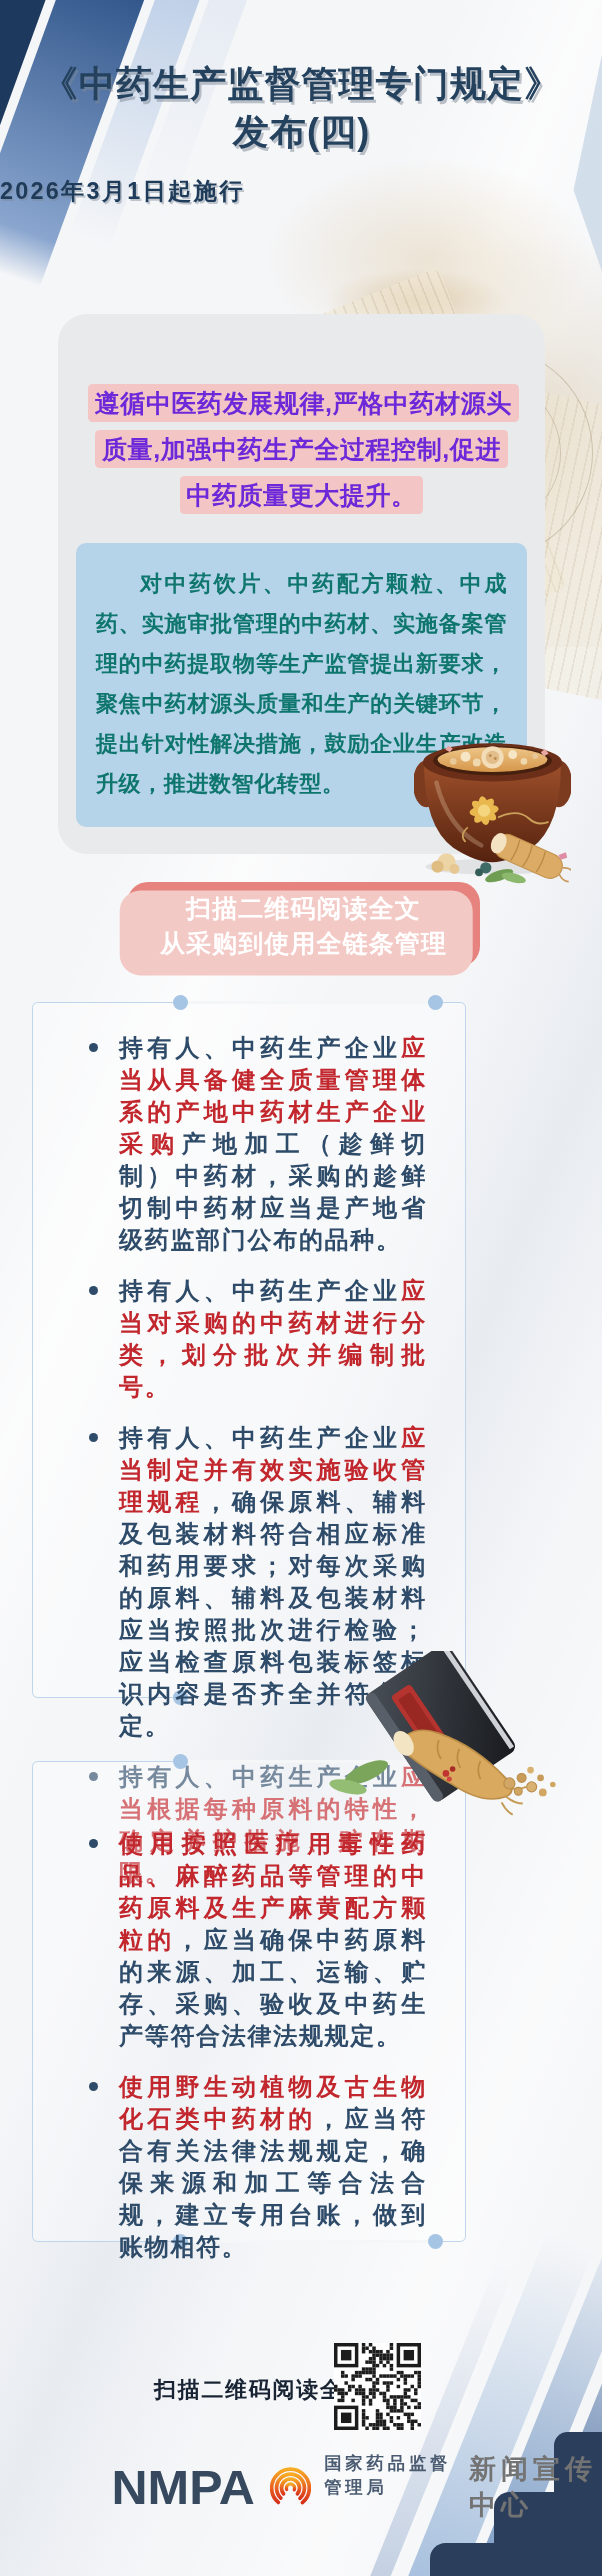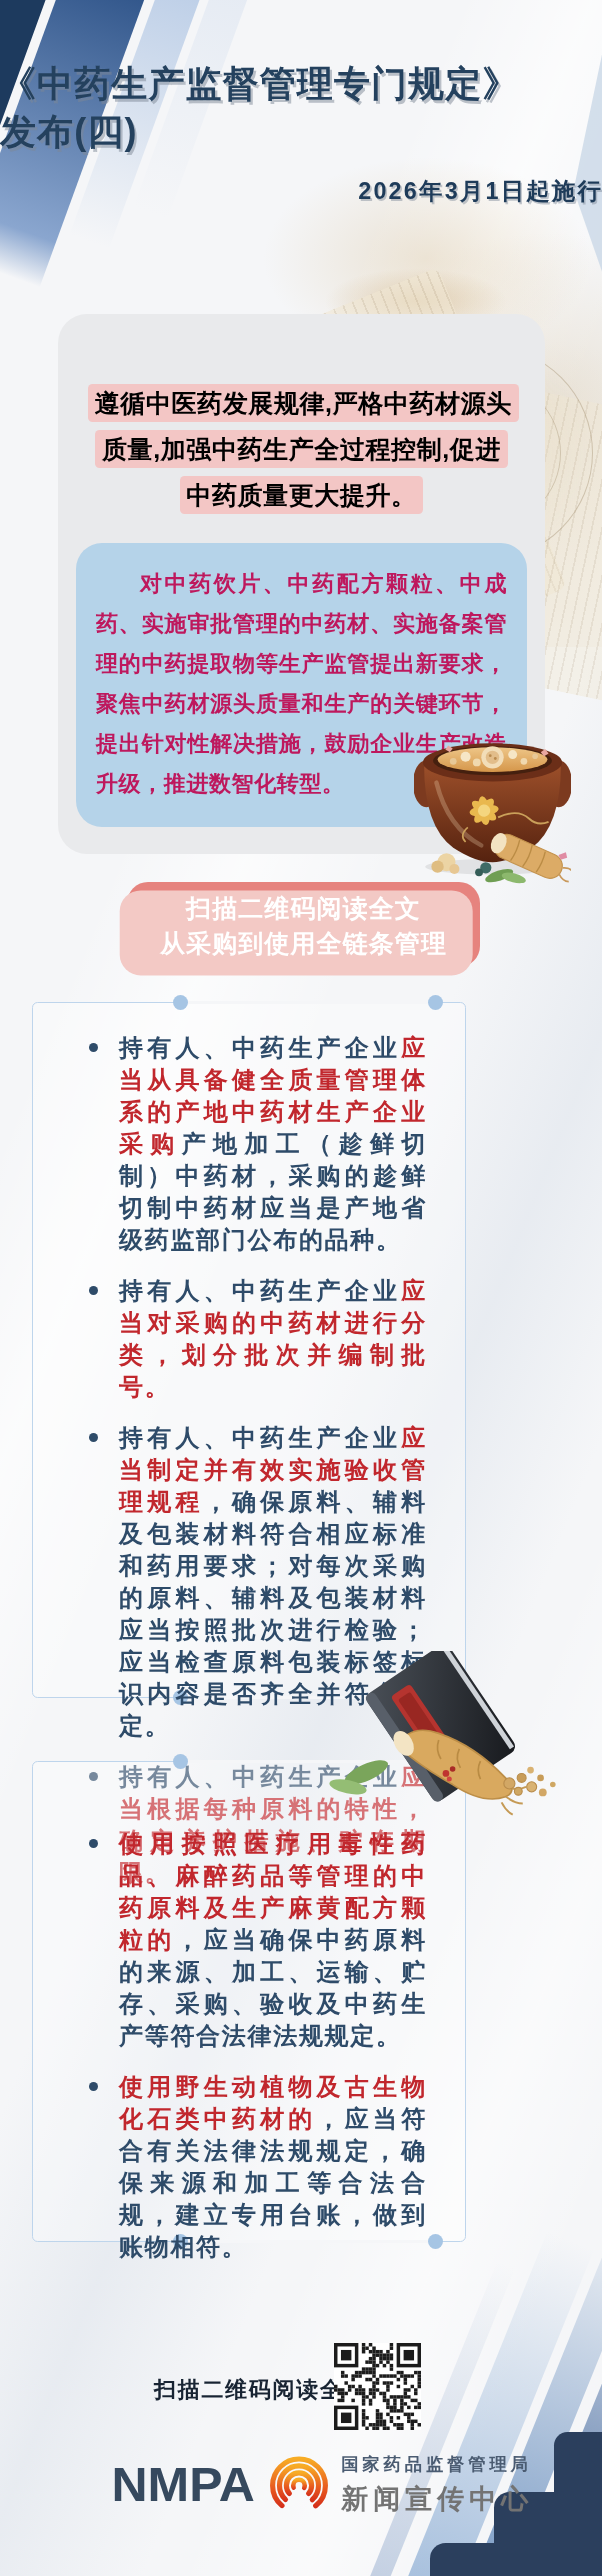--- a/index.html
+++ b/index.html
@@ -44,35 +44,35 @@
   .photo .compass::after{content:"";position:absolute;inset:31px;border-radius:50%;border:0.6px solid rgba(158,138,104,.35);}
   .photo .seeds{position:absolute;left:67px;top:357px;width:5.6px;height:5.6px;border-radius:50%;background:rgba(158,112,58,.55);
     box-shadow:33px 16.7px 0 1.1px rgba(165,118,60,.5), 78px -5.6px 0 0.6px rgba(150,100,48,.45),
       117px 31px 0 1.7px rgba(172,124,64,.5), 50px 67px 0 0.6px rgba(150,104,52,.5),
       151px 78px 0 1.1px rgba(160,112,55,.45), 11px 112px 0 1.1px rgba(160,112,55,.4),
       190px 22px 0 0.6px rgba(150,100,48,.4), 218px 67px 0 1.1px rgba(165,118,60,.35),
       100px 100px 0 0.6px rgba(150,100,48,.4), 179px 117px 0 1.1px rgba(160,110,52,.35);}
   .photo .pile{position:absolute;left:184px;top:268px;width:184px;height:67px;border-radius:50%;
     background:radial-gradient(ellipse at 50% 50%, rgba(210,182,138,.55), rgba(210,182,138,0) 70%);}
   
-  .title{position:absolute;left:0;top:60px;width:603px;z-index:3;
+  .title{position:absolute;left:0;top:60px;width:603px;text-align:center;z-index:3;
     color:#24415e;font-weight:900;font-size:36px;line-height:48px;letter-spacing:1.1px;
     text-shadow:2.2px 2.8px 0 rgba(125,136,150,.5);}
-  .date{position:absolute;left:0;top:175px;width:603px;text-align:right;z-index:3;
+  .date{position:absolute;left:0;top:175px;width:603px;text-align:left;z-index:3;
     color:#1e3b59;font-weight:900;font-size:23.4px;letter-spacing:2.2px;
     text-shadow:1.7px 2.2px 0 rgba(125,136,150,.45);}
   
   .gray-card{position:absolute;left:58px;top:314px;width:487px;height:540px;background:#e9eaec;
     border-radius:29px;z-index:2;}
   .hl-para{width:427px;margin:66px auto 0;text-align:center;
-    font-size:25px;line-height:46px;font-weight:900;color:#000000;letter-spacing:0.6px;}
+    font-size:25px;line-height:46px;font-weight:900;color:#6d28d9;letter-spacing:0.6px;}
   .hl-para mark{background:#f3c6c5;color:inherit;padding:5px 6.7px;border-radius:4.5px;
     -webkit-box-decoration-break:clone;box-decoration-break:clone;}
-  .info-box{width:411px;margin:24.6px auto 0;background:#b5d3e9;border-radius:26px;
-    padding:21px 20px 23.4px;font-size:22px;line-height:40px;font-weight:800;color:#be185d;
+  .info-box{width:411px;margin:24.6px auto 0;background:#b5d3e9;border-radius:10px;
+    padding:21px 20px 23.4px;font-size:22px;line-height:40px;font-weight:800;color:#0f766e;
     letter-spacing:0.6px;text-align:justify;text-indent:2em;}
   
   .banner{position:absolute;left:127px;top:882px;width:353px;height:85px;z-index:3;
     background:#e6837e;border-radius:21px;text-align:center;color:#ffffff;
     font-size:25px;line-height:35px;font-weight:900;letter-spacing:1.1px;padding-top:9px;box-sizing:border-box;}
   .banner::before{content:"";position:absolute;inset:0;z-index:-1;border-radius:21px;
     background:#f3c9c5;transform:translate(-7.3px,8.4px);}
   
   .frame{position:absolute;left:32px;width:434px;border:1.7px solid #bed5ec;border-radius:5.6px;
     background:rgba(255,255,255,.35);z-index:2;box-sizing:border-box;}
@@ -92,21 +92,21 @@
   .btext .em{color:#c1272d;font-weight:900;}
   
   .pot-ill{position:absolute;left:414px;top:698px;width:157px;height:186px;z-index:4;pointer-events:none;}
   .book-ill{position:absolute;left:313px;top:1651px;width:267px;height:177px;z-index:6;pointer-events:none;}
   
   .scan-row{position:absolute;left:0;top:2338px;width:603px;z-index:3;}
   .scan-text{position:absolute;left:154px;top:37px;font-size:22px;font-weight:900;color:#182433;letter-spacing:1.7px;}
   .qr{position:absolute;left:334px;top:4.5px;width:87px;height:87px;}
   .logo-row{position:absolute;left:110px;top:2451px;z-index:3;display:flex;align-items:center;gap:13.4px;}
   .nmpa{font-size:51px;font-weight:900;color:#36495e;letter-spacing:0px;transform:scale(.98,.94);line-height:1;}
-  .org-col{display:flex;flex-direction:column;gap:5px;}
+  .org-col{display:flex;flex-direction:row;gap:12px;}
   .org-cn{font-size:17.3px;font-weight:700;color:#4b5c72;letter-spacing:3.9px;}
   .org-dept{font-size:27px;font-weight:900;color:#737373;letter-spacing:5px;}
   
   .br-decor{position:absolute;right:0;bottom:0;width:262px;height:368px;overflow:hidden;z-index:1;pointer-events:none;}
   .br-decor .st{position:absolute;bottom:-50px;height:463px;transform:rotate(22deg);transform-origin:bottom left;}
   .br-s1{left:9px;width:19px;background:linear-gradient(to top,#bccadf,rgba(188,202,223,0) 85%);}
   .br-s2{left:47px;width:50px;background:linear-gradient(to top,#9db9da,rgba(157,185,218,0) 92%);}
   .br-s3{left:112px;width:35px;background:linear-gradient(to top,#6d92c0,rgba(109,146,192,.05) 95%);}
   .br-s4{left:163px;width:55px;background:linear-gradient(to top,#3c639b,rgba(60,99,155,.08) 96%);}
   .br-s5{left:232px;width:45px;height:502px;background:#2c4262;}

